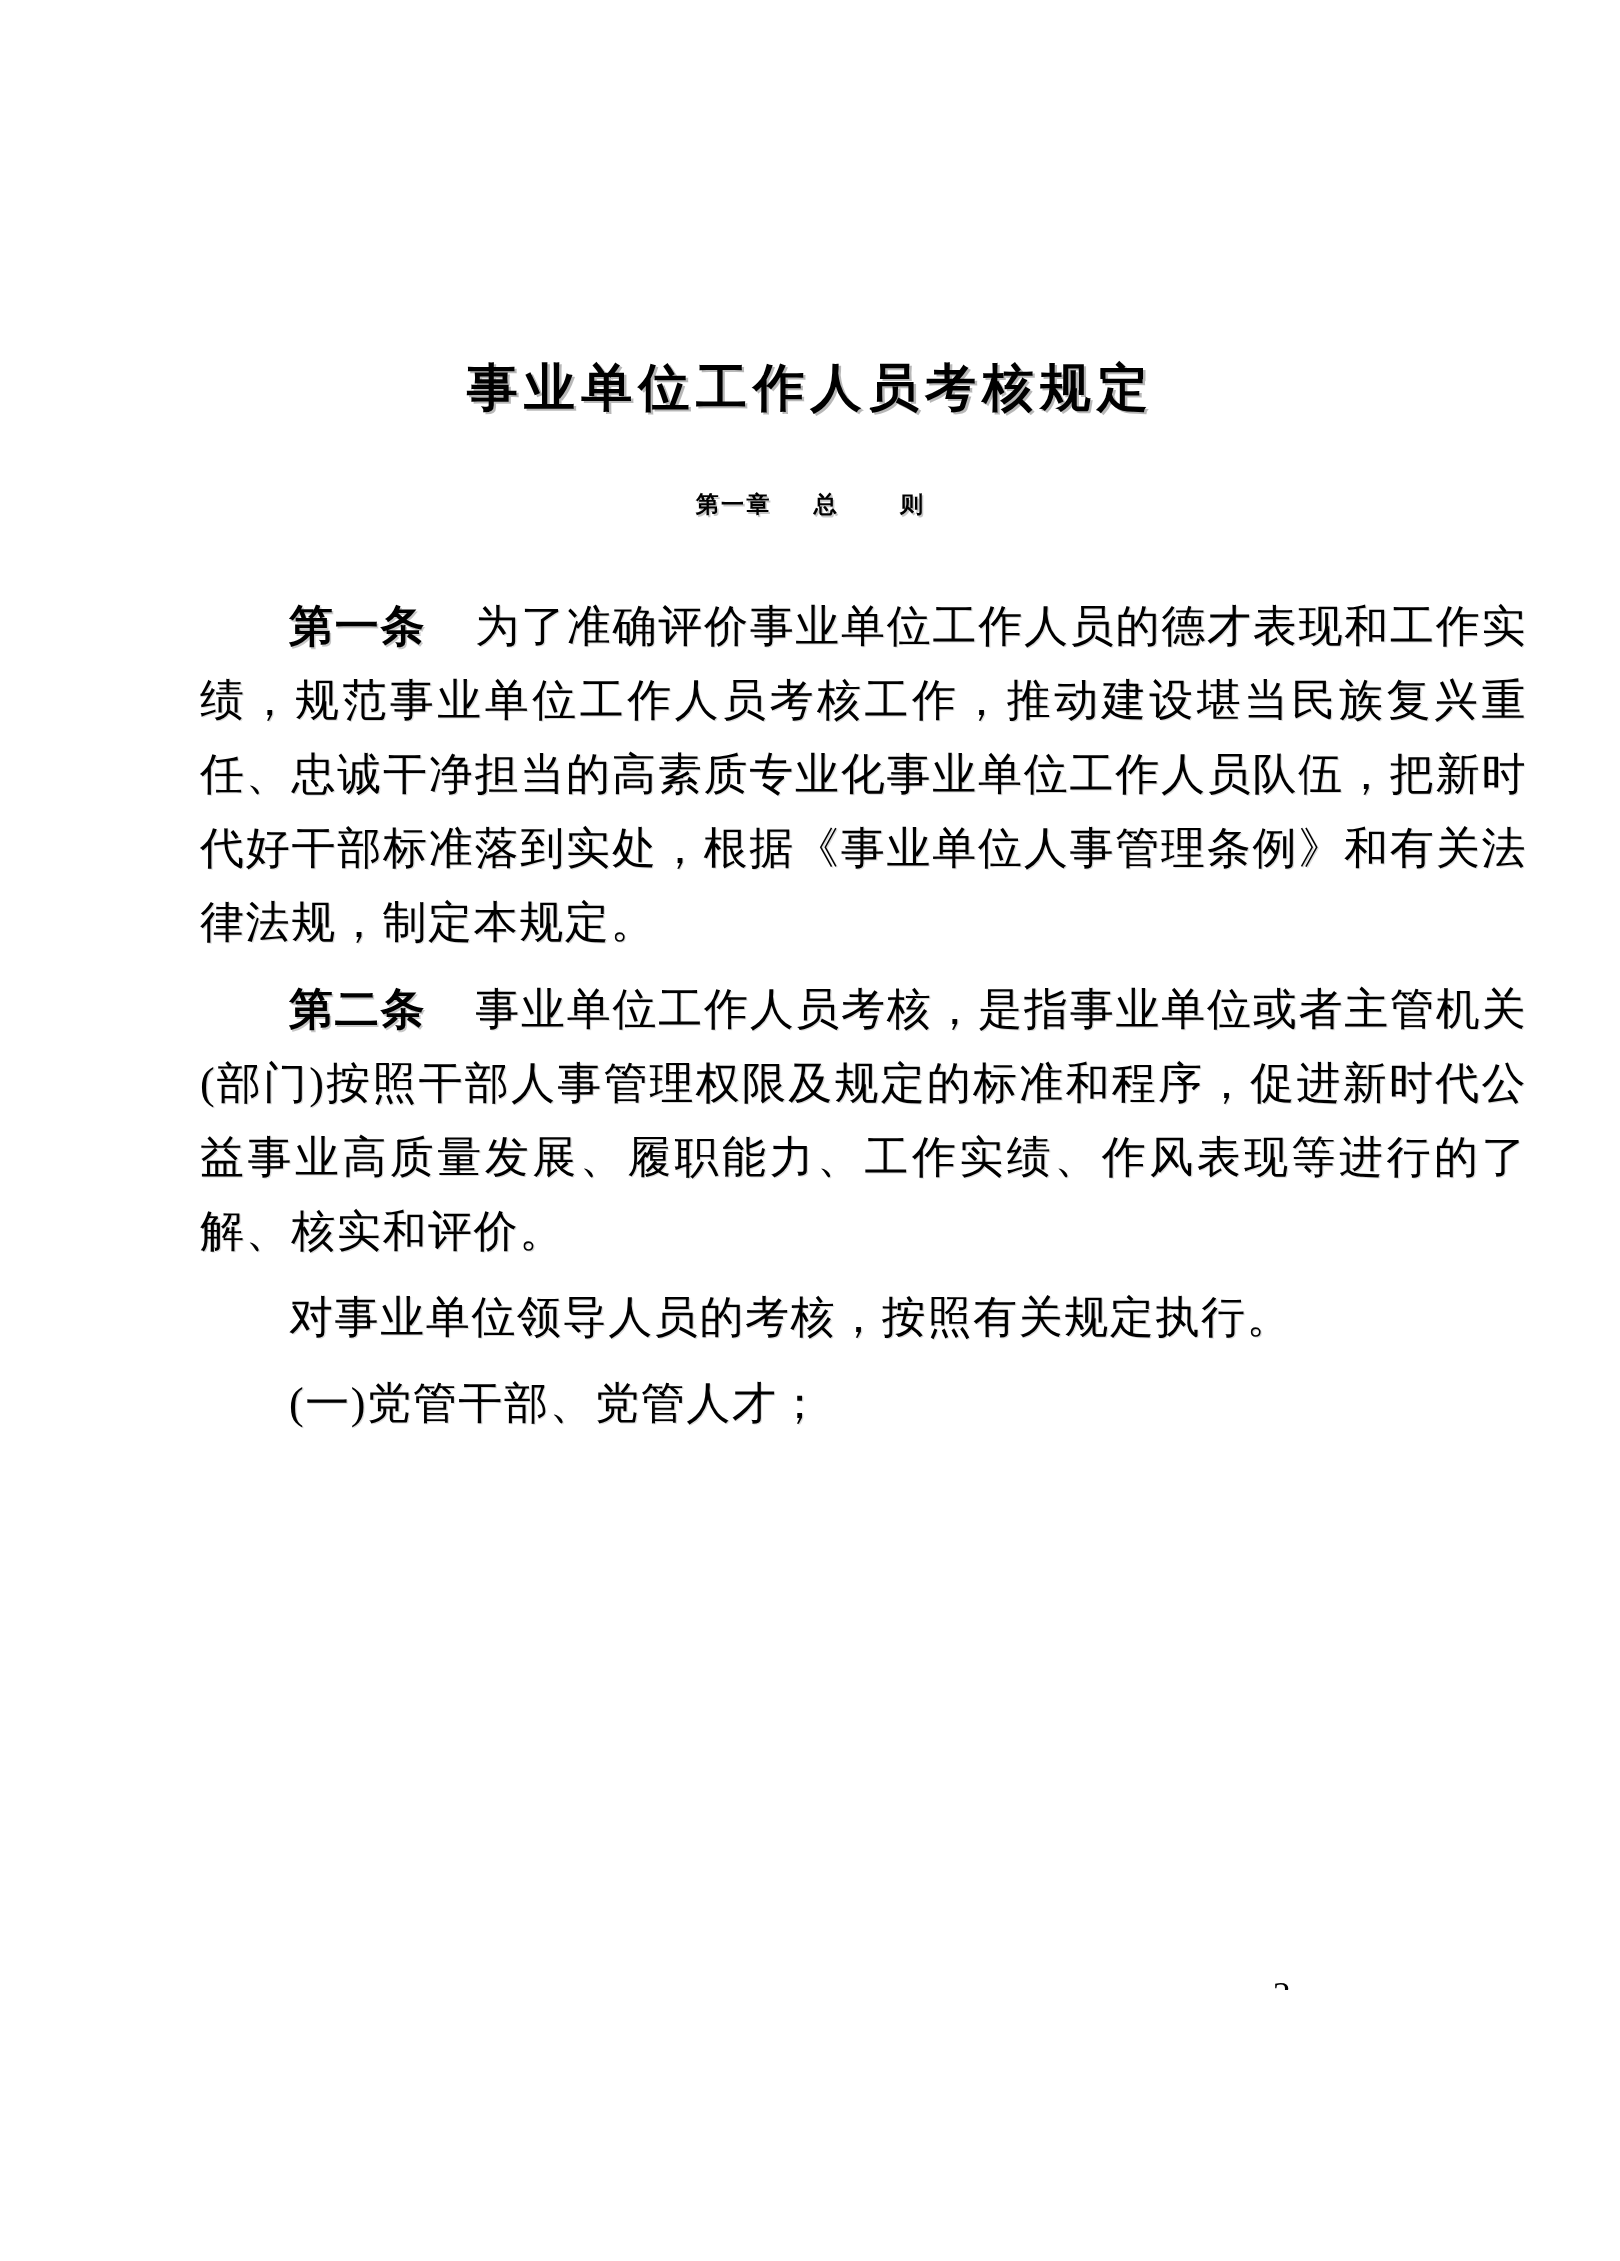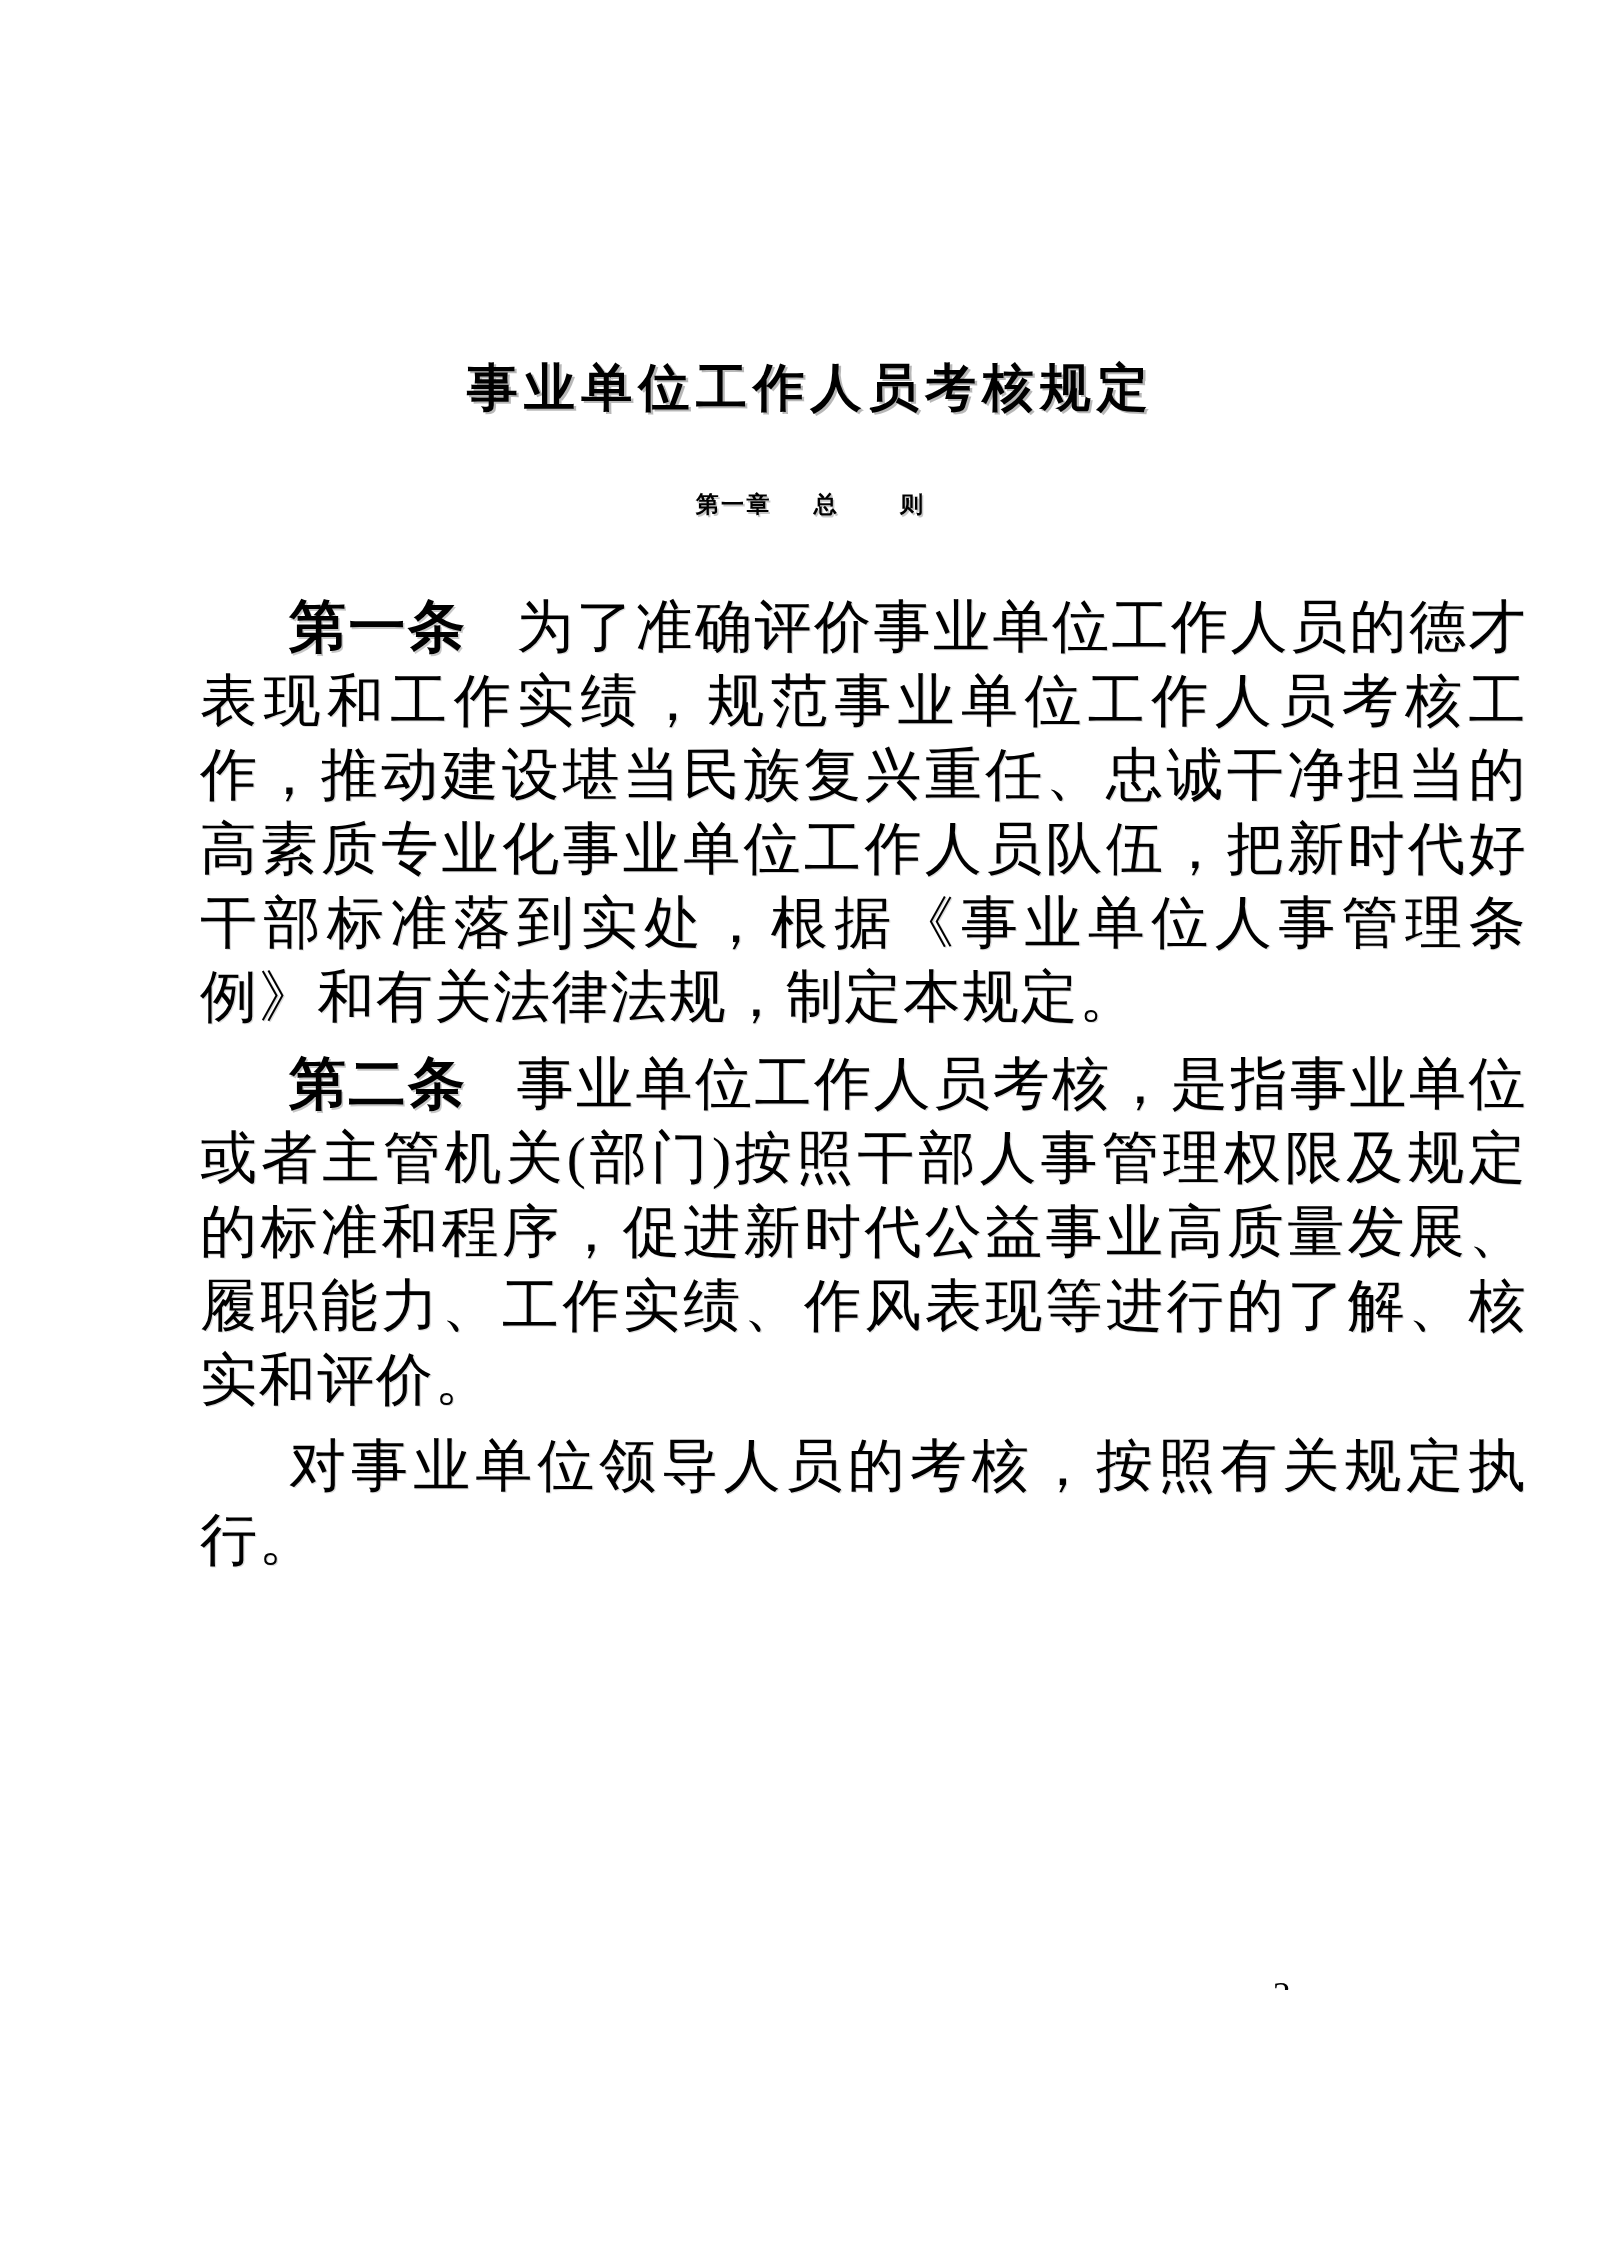--- a/index.html
+++ b/index.html
@@ -37,21 +37,21 @@
     line-height: 1.2;
     letter-spacing: 2.4px;
     text-shadow: 1.6px 1.6px 0 rgba(0,0,0,0.22);
     white-space: nowrap;
   }
   .chapter-heading span { display: inline-block; }
   .ch-word1 { margin-left: 33px; }
   .ch-word2 { margin-left: 52px; }
   .content {
     margin: 71px 94px 0 200px;
-    font-size: 57px;
+    font-size: 44px;
     line-height: 74px;
     letter-spacing: 1.6px;
     text-align: justify;
     text-shadow: 1.2px 1.2px 0 rgba(0,0,0,0.14);
   }
   .para {
     margin: 0;
     text-indent: 89px;
   }
   .para + .para { margin-top: 12px; }
@@ -94,20 +94,23 @@
 
     <p class="para">
       <span class="para-label">第二条</span><span class="para-text">事业单位工作人员考核，是指事业单位或者主管机关(部门)按照干部人事管理权限及规定的标准和程序，促进新时代公益事业高质量发展、履职能力、工作实绩、作风表现等进行的了解、核实和评价。</span>
     </p>
 
     <p class="para">
       <span class="para-text">对事业单位领导人员的考核，按照有关规定执行。</span>
     </p>
 
 
+    <p class="para">
+      <span class="para-text">(一)党管干部、党管人才；</span>
+    </p>
 
   </div>
 
   <div class="page-number">
     <span>—3</span>
     <span>—</span>
   </div>
 
 </div>
 

